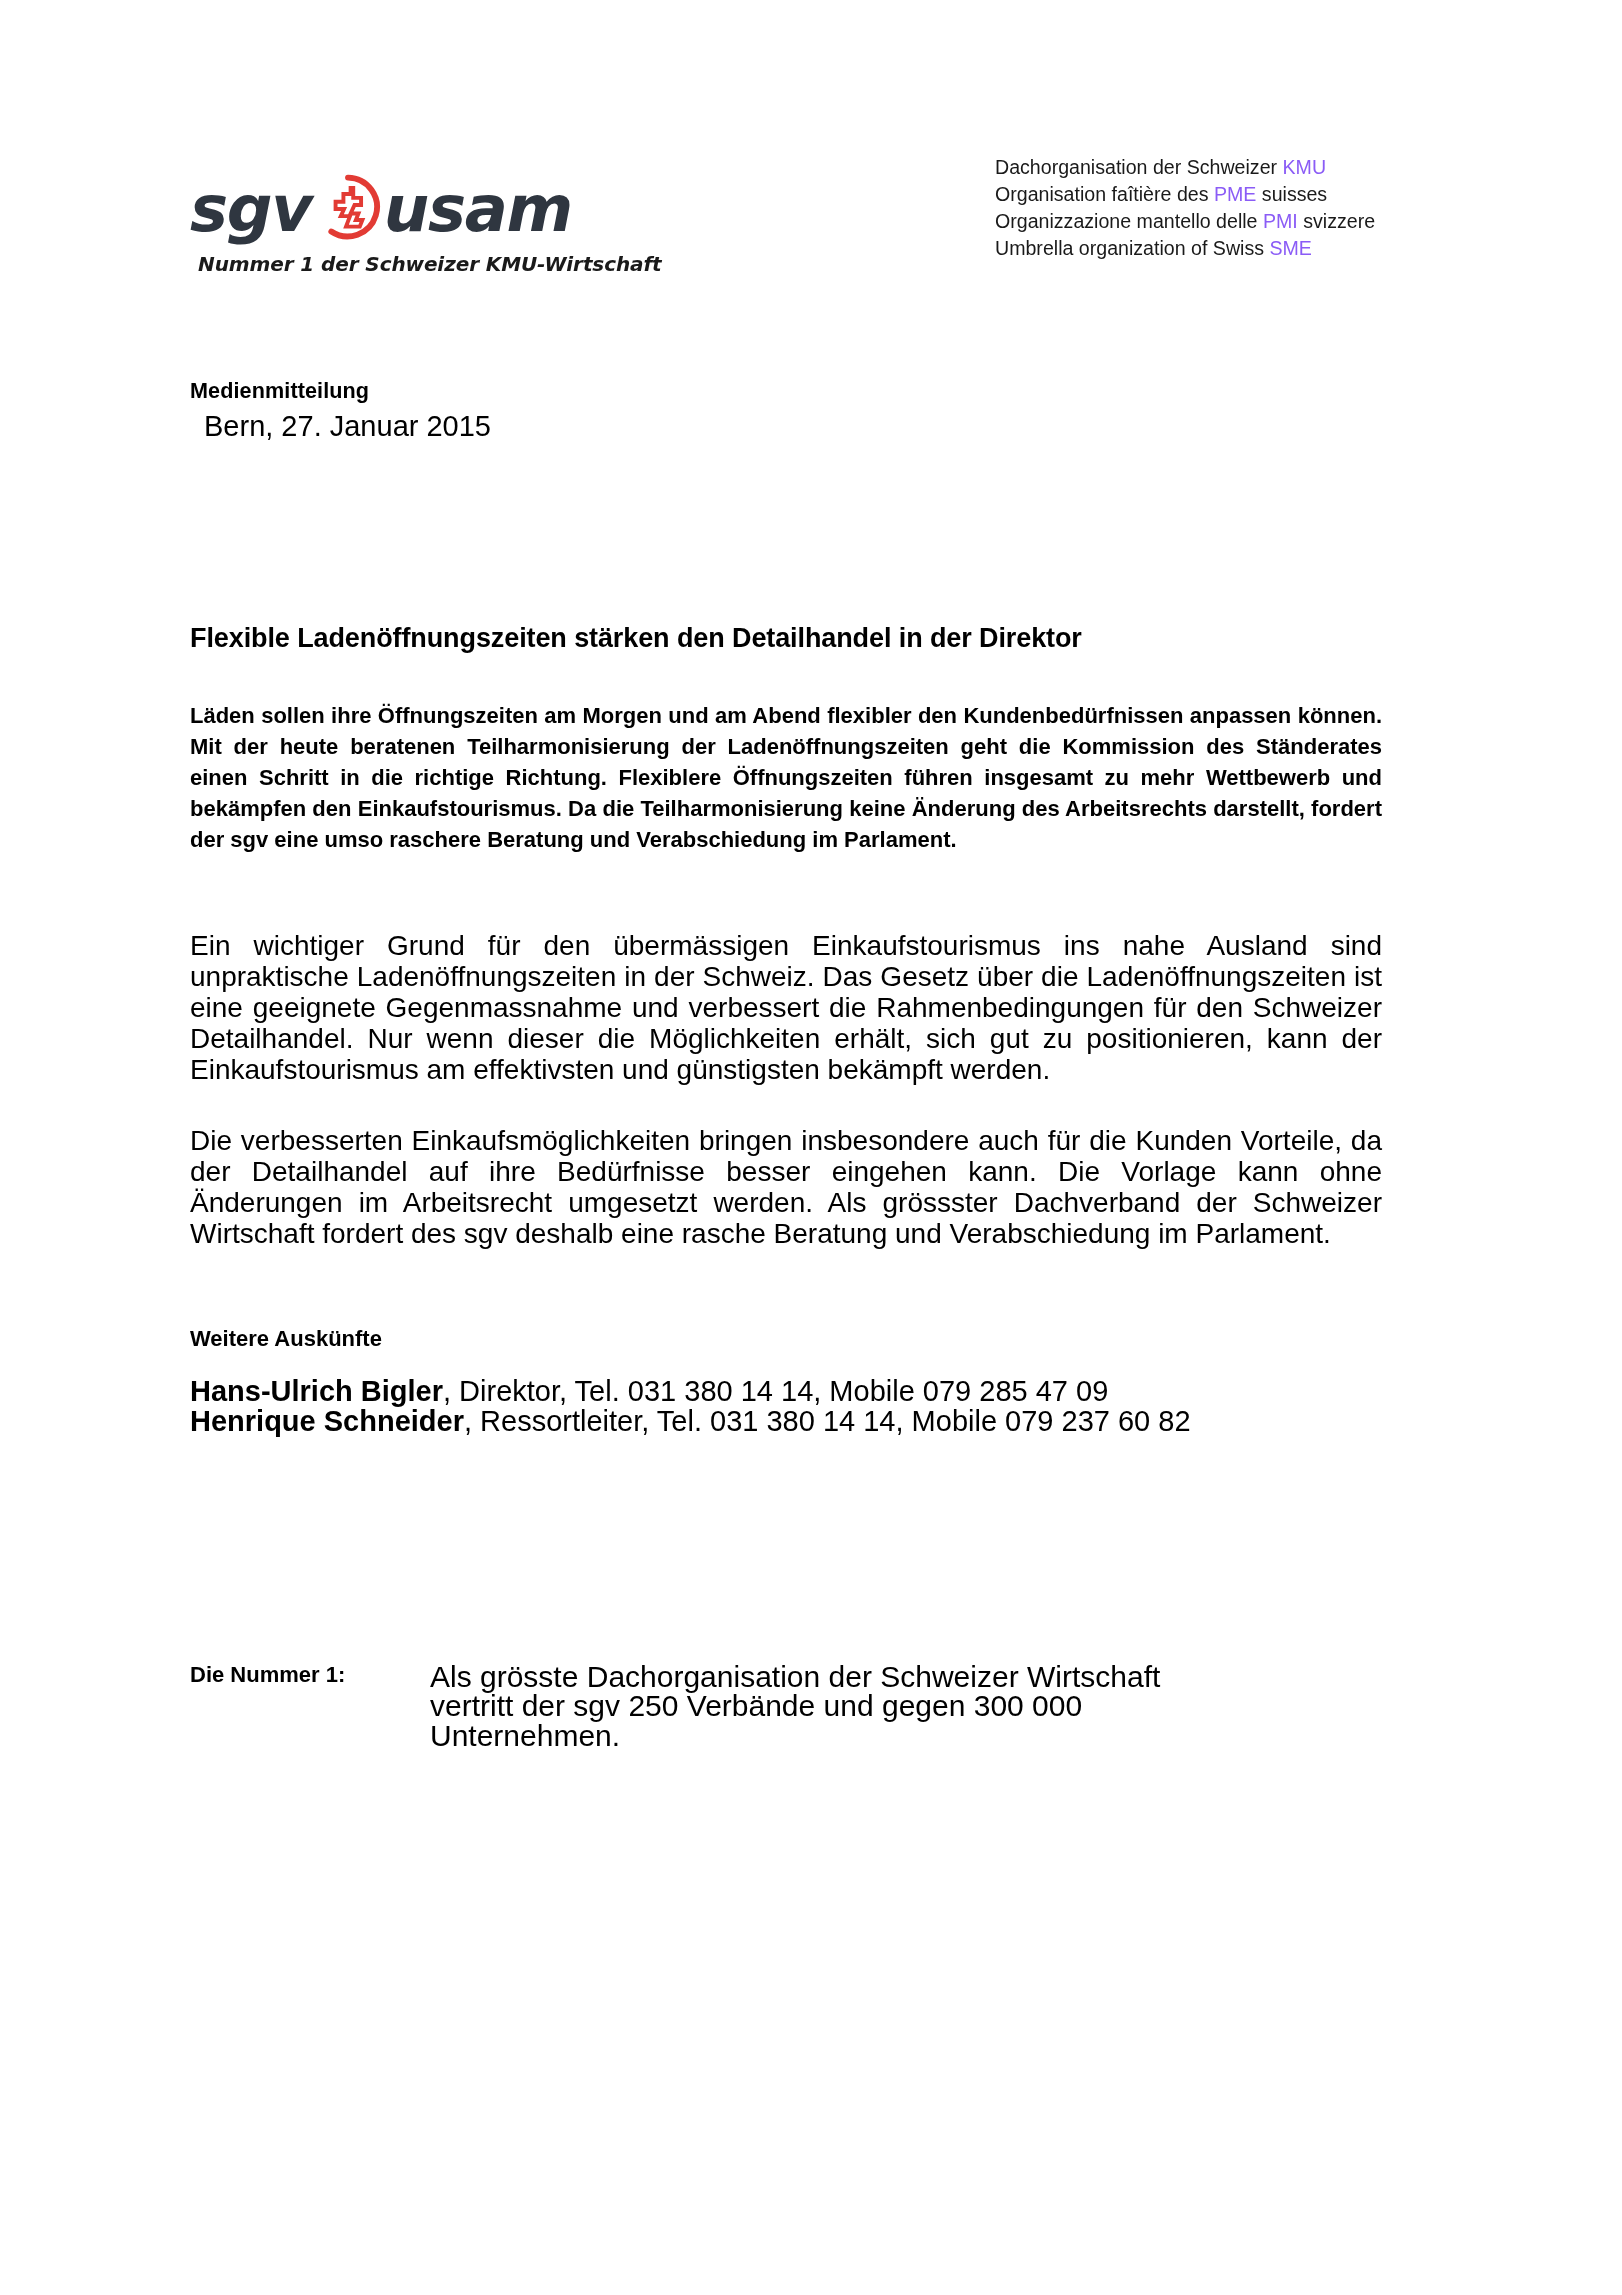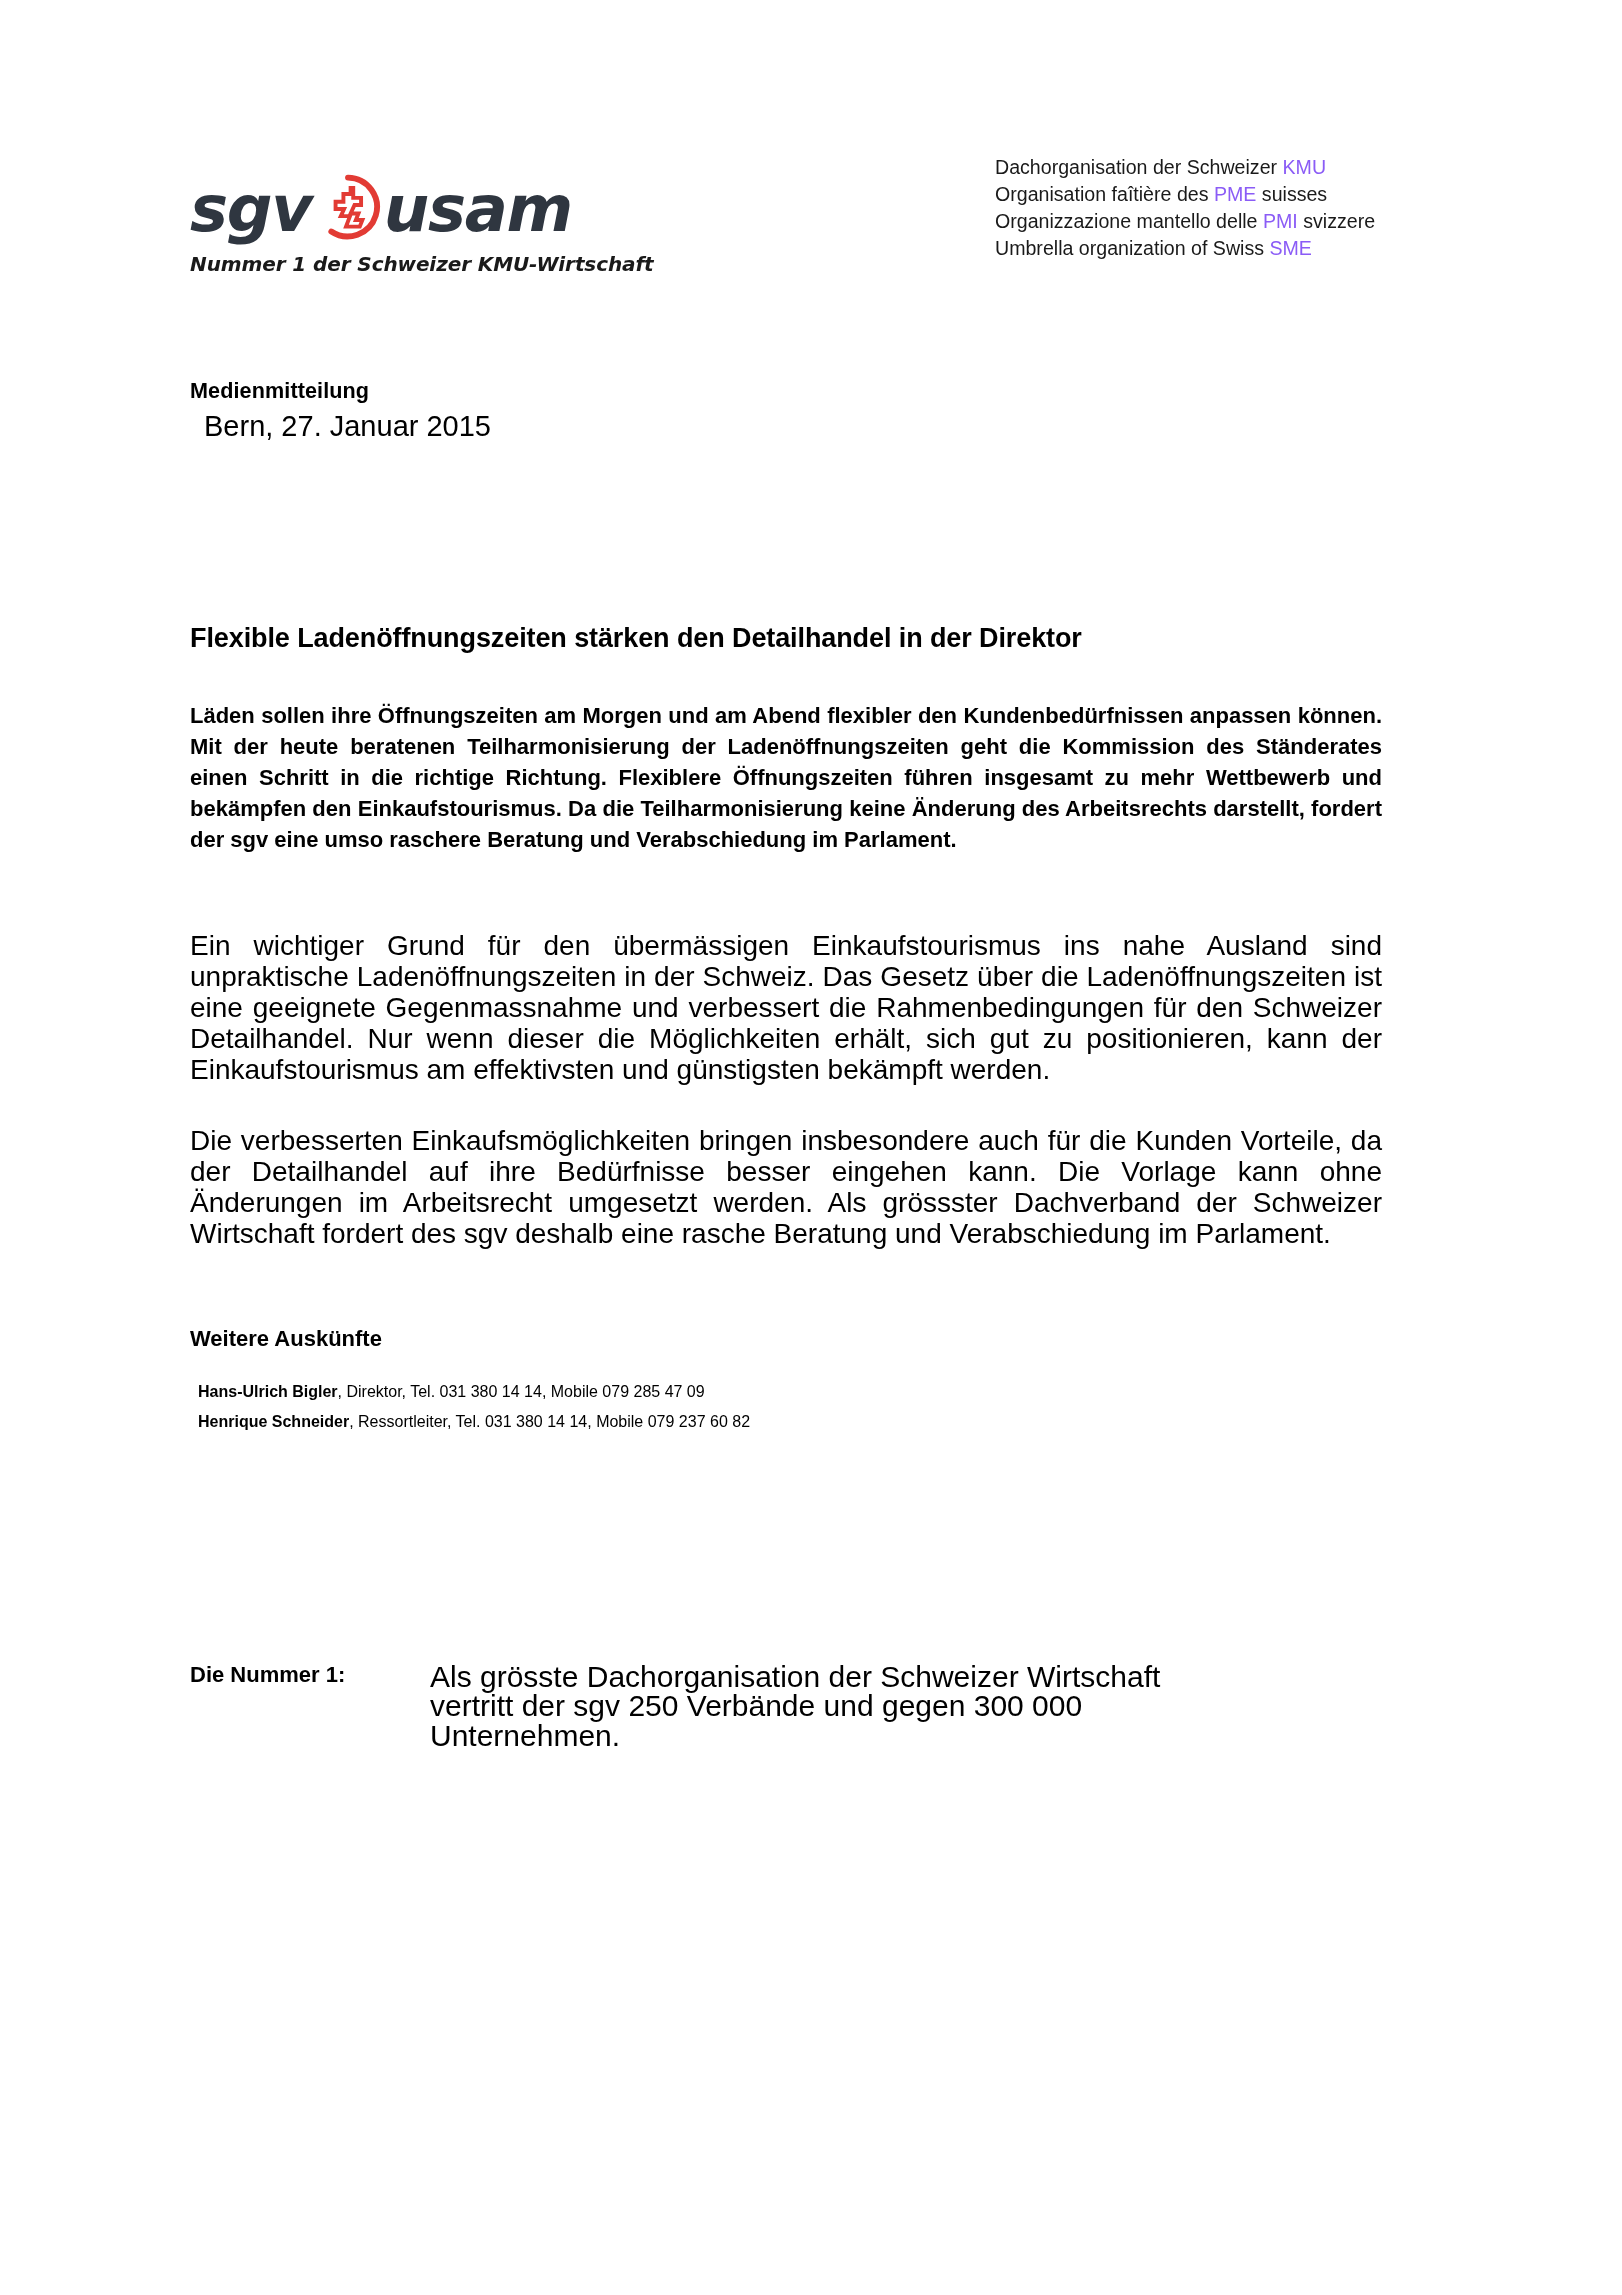--- a/index.html
+++ b/index.html
@@ -66,20 +66,21 @@
 
   .logo-tagline {
     font-family: "DejaVu Sans", sans-serif;
     font-style: italic;
     font-weight: bold;
     font-size: 20px;
     color: #1a1a1a;
     margin-top: 10.5px;
     letter-spacing: -0.1px;
     white-space: nowrap;
+    margin-left: 8px;
   }
 
   .header-langs {
     position: absolute;
     left: 995px;
     top: 154px;
     font-size: 19.6px;
     line-height: 27px;
     color: #1a1a1a;
     white-space: nowrap;
@@ -150,22 +151,22 @@
   .contact-heading {
     position: absolute;
     top: 1326px;
     left: 0;
     font-size: 22px;
     font-weight: bold;
     white-space: nowrap;
   }
   .contact-line {
     position: absolute;
-    left: 8px;
-    font-size: 16px;
+    left: 0;
+    font-size: 29px;
     line-height: 29.4px;
     white-space: nowrap;
   }
   .contact-1 { top: 1377px; }
   .contact-2 { top: 1407px; }
   .contact-line .name { font-weight: bold; }
 
   .nummer-block {
     position: absolute;
     top: 1662px;

